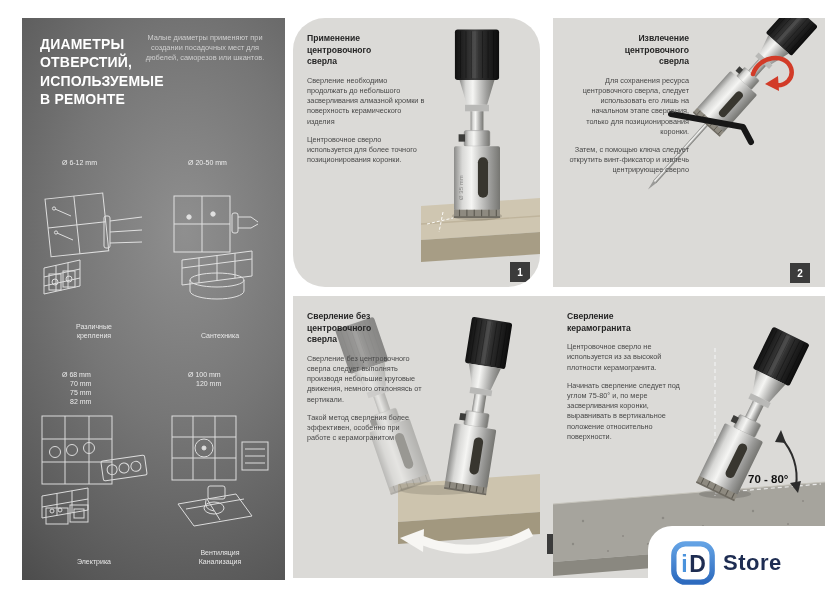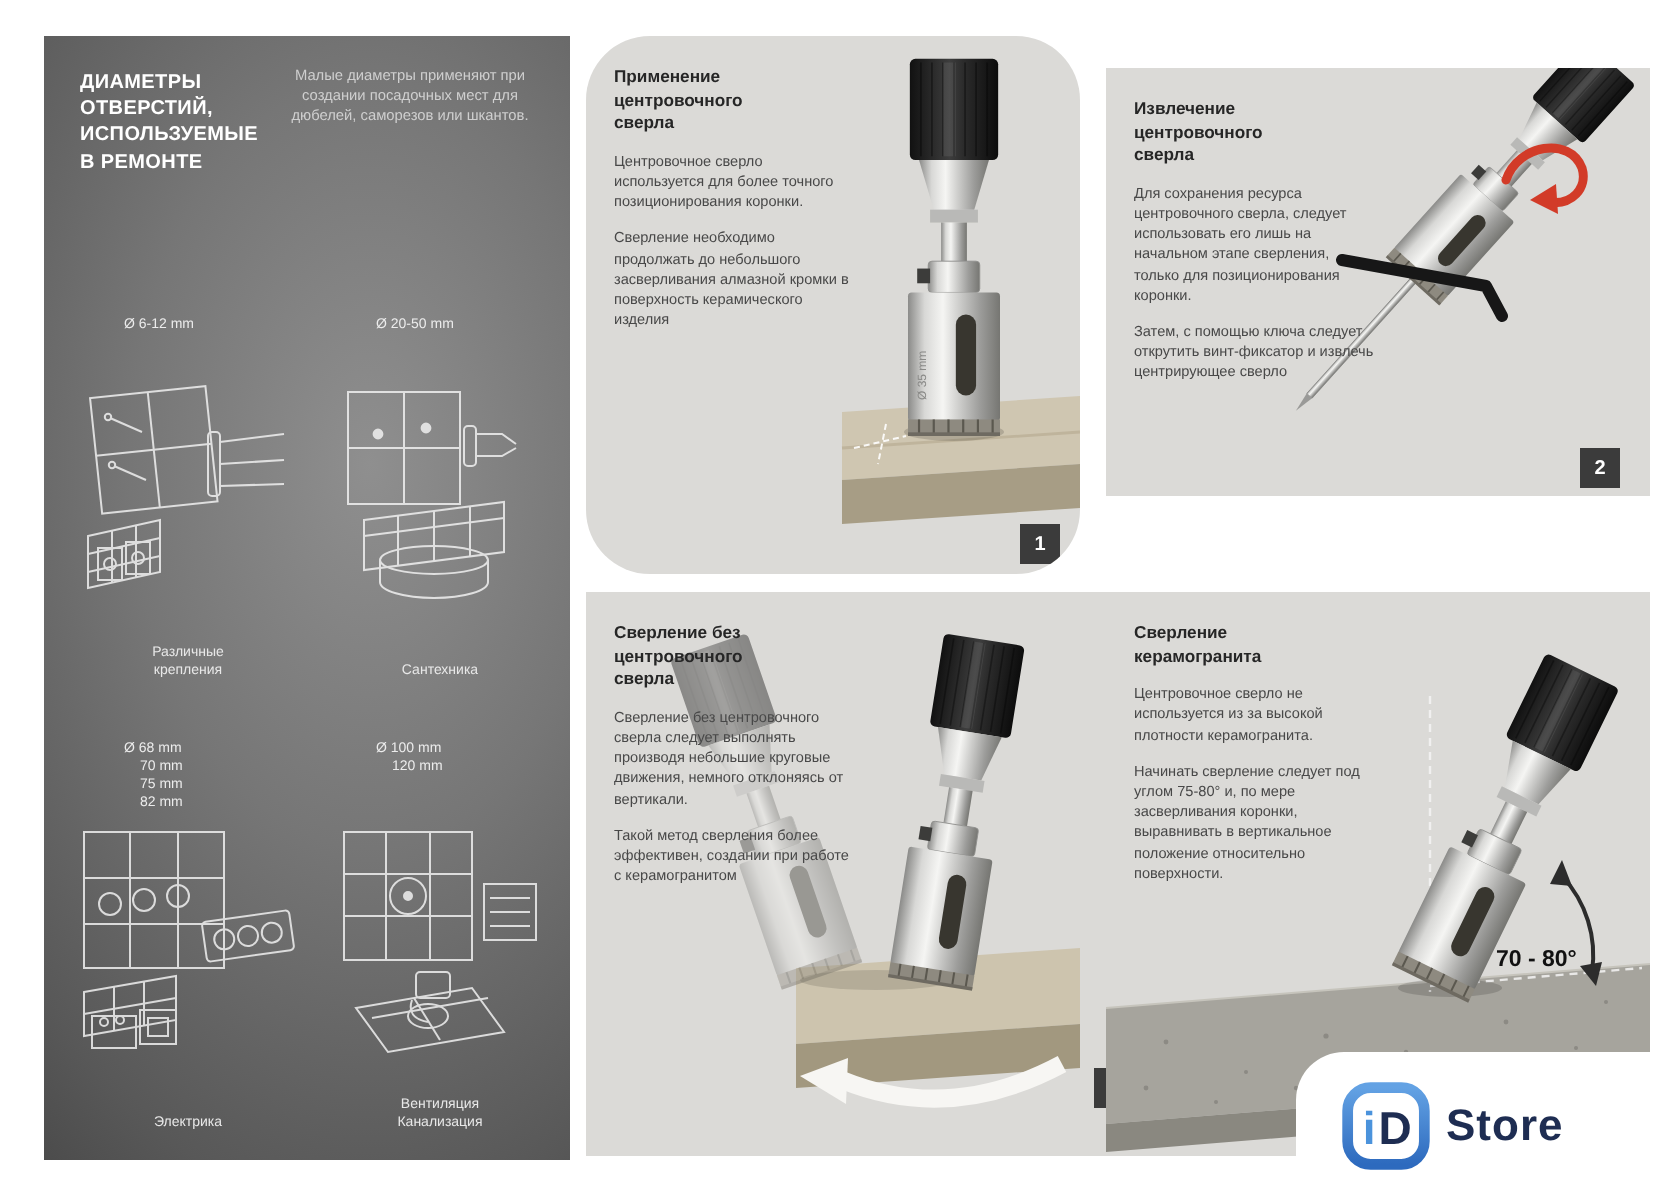--- a/index.html
+++ b/index.html
@@ -4,41 +4,41 @@
 <style>
   html,body{margin:0;padding:0;background:#fff;}
   .page{position:relative;width:840px;height:600px;background:#ffffff;overflow:hidden;
         font-family:"Liberation Sans","DejaVu Sans",sans-serif;}
   .pre{white-space:pre-line;}
 
   
   .sidebar{position:absolute;left:22px;top:18px;width:263px;height:562px;
     background:radial-gradient(120% 90% at 62% 38%, #8f8f8f 0%, #767676 38%, #585858 74%, #3e3e3e 100%);}
   .sb-title{position:absolute;left:18px;top:17px;color:#ffffff;font-weight:bold;
-    font-size:10px;line-height:1.32;letter-spacing:.2px;}
+    font-size:14px;line-height:1.32;letter-spacing:.2px;}
   .sb-intro{position:absolute;left:112px;top:15px;width:142px;color:#cfcfcf;
     font-size:7.4px;line-height:1.38;}
   .sb-intro p{margin:0 0 9px 0;text-align:center;}
   .sg{position:absolute;width:116px;}
   .sg .dia-label{position:absolute;top:0;left:26px;color:#ececec;font-size:7px;line-height:1.3;}
   .sg .dia-sub{position:absolute;top:9px;left:34px;color:#ececec;font-size:7px;line-height:1.3;}
   .sg .dia-art{position:absolute;left:0;}
   .sg .dia-caption{position:absolute;bottom:0;left:0;width:100%;text-align:center;
     color:#e8e8e8;font-size:7px;line-height:1.3;}
   .sg1{left:14px;top:140px;height:182px;}
   .sg2{left:140px;top:140px;height:182px;}
   .sg3{left:14px;top:352px;height:196px;}
   .sg4{left:140px;top:352px;height:196px;}
   .sg1 .dia-art,.sg2 .dia-art{top:30px;}
   .sg3 .dia-art,.sg4 .dia-art{top:42px;}
 
   
   .panel{position:absolute;background:#dbdad7;overflow:hidden;}
   .p1{left:293px;top:18px;width:247px;height:269px;border-radius:32px;}
-  .p2{left:553px;top:34px;width:272px;height:214px;}
+  .p2{left:553px;top:18px;width:272px;height:269px;text-align:right;}
   .p3{left:293px;top:296px;width:285px;height:282px;}
   .p4{left:553px;top:296px;width:272px;height:282px;}
   .photo{position:absolute;left:0;top:0;}
   .ptext{position:absolute;left:14px;top:15px;width:118px;}
   .ptitle{font-size:8.6px;font-weight:bold;color:#262626;line-height:1.35;margin-bottom:8px;}
   .pbody{font-size:7.3px;color:#484848;line-height:1.4;margin:0 0 8px 0;}
   .badge{position:absolute;width:20px;height:20px;background:#3b3b3b;color:#fff;
     font-size:10px;font-weight:bold;display:flex;align-items:center;justify-content:center;}
   .badge.b1{right:10px;bottom:5px;}
   .badge.b2{right:15px;bottom:4px;}
@@ -253,22 +253,22 @@
       <ellipse cx="184" cy="198" rx="25" ry="4.5" fill="#000000" opacity="0.15"></ellipse>
       <g>
         <use href="#drill-proto" transform="translate(184,200) scale(0.92) translate(-50,-205)"></use>
       </g>
       <text x="170" y="182" transform="rotate(-90 170 182)" font-size="6" fill="#8a8a88">Ø 35 mm</text>
     </svg>
     <div class="ptext">
       <div class="ptitle pre">Применение
 центровочного
 сверла</div>
+      <p class="pbody">Сверление необходимо продолжать до небольшого засверливания алмазной кромки в поверхность керамического изделия</p>
       <p class="pbody">Центровочное сверло используется для более точного позиционирования коронки.</p>
-      <p class="pbody">Сверление необходимо продолжать до небольшого засверливания алмазной кромки в поверхность керамического изделия</p>
     </div>
     <div class="badge b1">1</div>
   </div>
 
   <div class="panel p2">
     <svg class="photo" width="272" height="269" viewBox="0 0 272 269">
       <g>
         <g transform="translate(252,-3) rotate(42)">
           <use href="#pilot-proto" transform="scale(0.72) translate(-50,0)"></use>
           <use href="#drill-proto" transform="scale(0.72) translate(-50,0)"></use>
@@ -310,21 +310,21 @@
       <g>
         <path d="M128,244 Q182,266 238,236" stroke="#f7f6f3" stroke-width="9" fill="none"></path>
         <polygon points="107,242 131,233 130,256" fill="#f7f6f3"></polygon>
       </g>
     </svg>
     <div class="ptext">
       <div class="ptitle pre">Сверление без
 центровочного
 сверла</div>
       <p class="pbody">Сверление без центровочного сверла следует выполнять производя небольшие круговые движения, немного отклоняясь от вертикали.</p>
-      <p class="pbody">Такой метод сверления более эффективен, создании при работе с керамогранитом</p>
+      <p class="pbody">Такой метод сверления более эффективен, особенно при работе с керамогранитом</p>
     </div>
     <div class="badge b3">3</div>
   </div>
 
   <div class="panel p4">
     <svg class="photo" width="272" height="282" viewBox="0 0 272 282">
       <polygon points="0,208 272,186 272,244 0,266" fill="#a6a49d"></polygon>
       <line x1="0" y1="208" x2="272" y2="186" stroke="#c6c4bc" stroke-width="1"></line>
       <polygon points="0,266 272,244 272,258 0,280" fill="#8a8880"></polygon>
       <g fill="#8c8a84">

